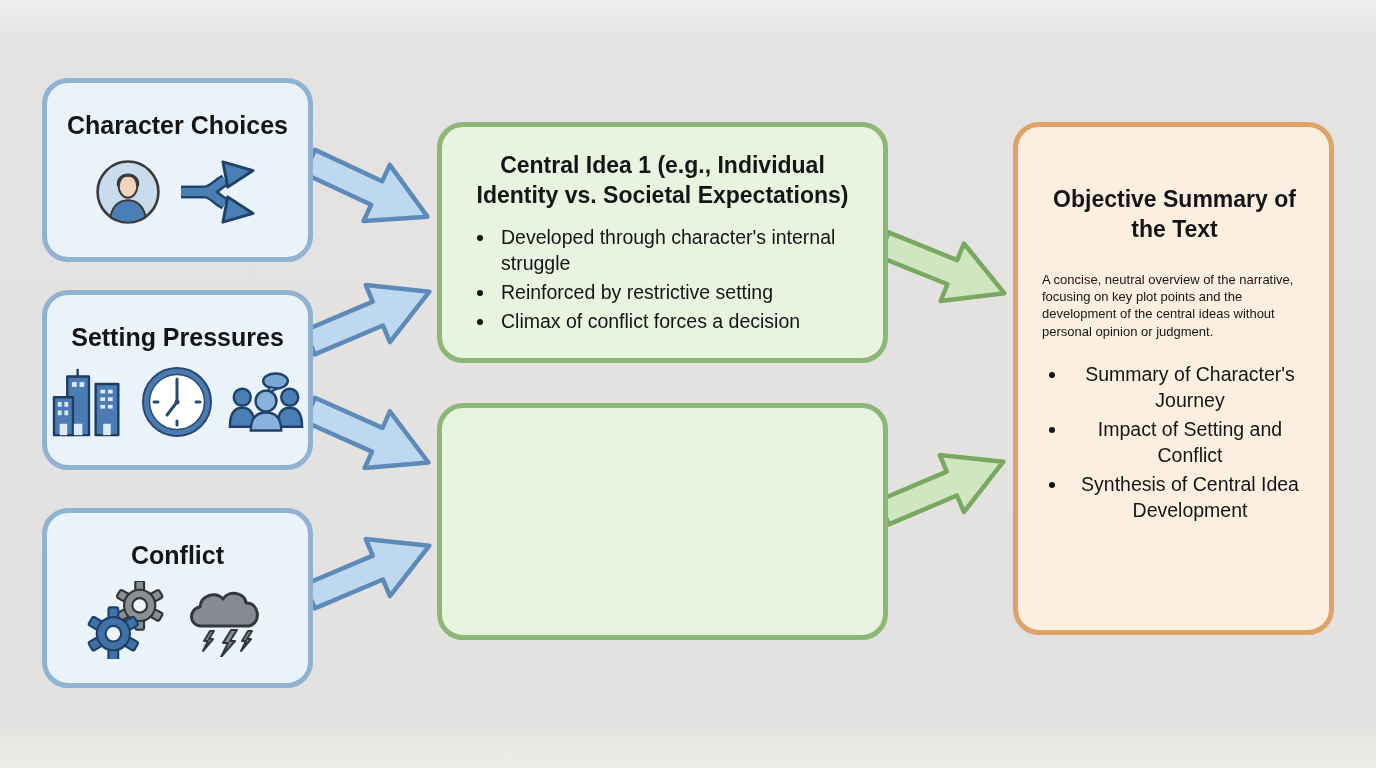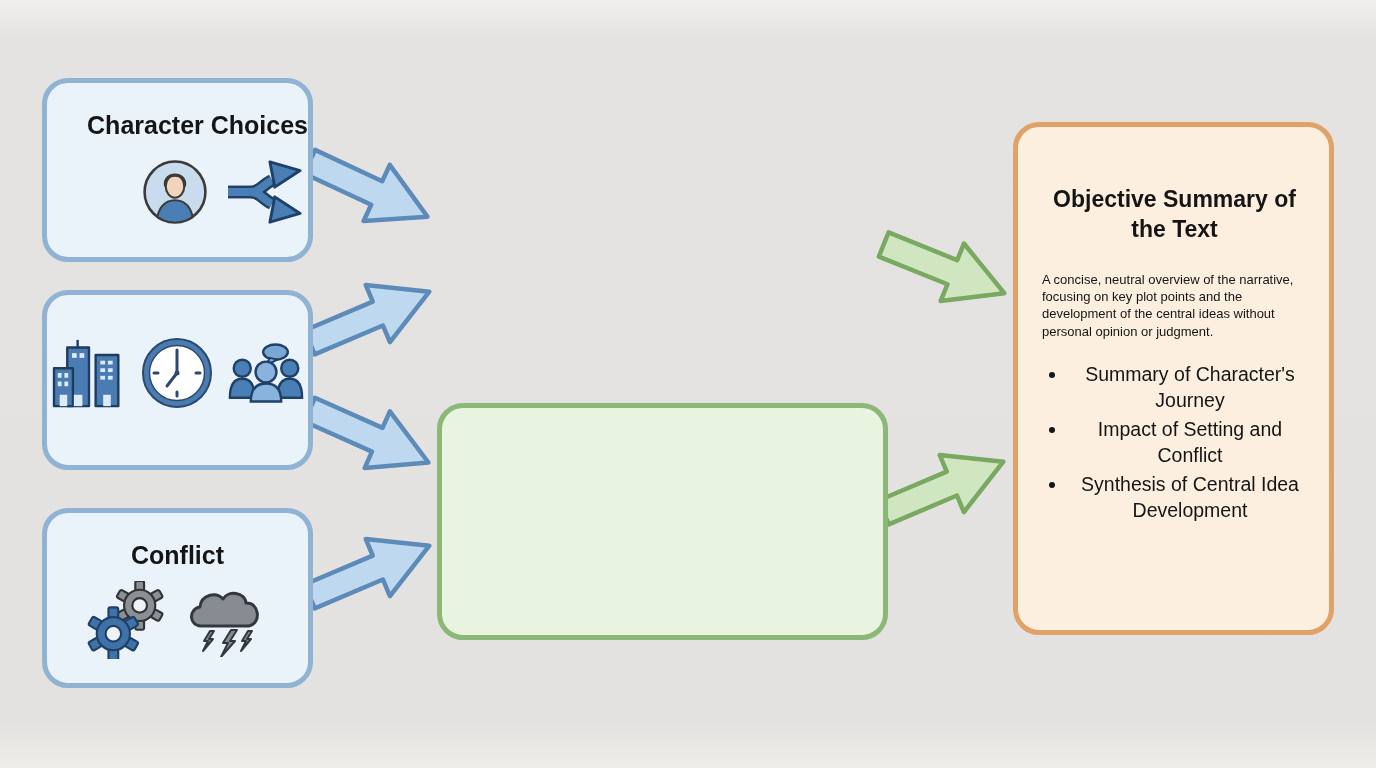--- a/index.html
+++ b/index.html
@@ -55,21 +55,21 @@
     <polygon points="4,27 78,27 78,9 134,40 78,71 78,53 4,53" fill="#bdd8ef" stroke="#5d8bb9" stroke-width="4.5" stroke-linejoin="round"></polygon>
   </svg>
 
   <svg class="arrow" style="left:880px;top:203px;transform:rotate(22deg);" width="140" height="80" viewBox="0 0 140 80">
     <polygon points="4,27 78,27 78,9 134,40 78,71 78,53 4,53" fill="#d0e6c0" stroke="#79a861" stroke-width="4.5" stroke-linejoin="round"></polygon>
   </svg>
   <svg class="arrow" style="left:880px;top:474px;transform:rotate(-23deg);" width="140" height="80" viewBox="0 0 140 80">
     <polygon points="4,27 78,27 78,9 134,40 78,71 78,53 4,53" fill="#d0e6c0" stroke="#79a861" stroke-width="4.5" stroke-linejoin="round"></polygon>
   </svg>
 
-  <div class="srcbox" id="src1" style="top:78px;height:184px;align-items:flex-end;">
+  <div class="srcbox" id="src1" style="top:78px;height:184px;">
     <div class="title">Character Choices</div>
     <div class="iconrow">
       <svg width="66" height="66" viewBox="0 0 64 64">
         <defs>
             <clipPath id="avclip">
               <circle cx="32" cy="32" r="28.5"></circle>
             </clipPath>
           </defs>
         <circle cx="32" cy="32" r="29.5" fill="#c9dcee" stroke="#3a3a3a" stroke-width="2.5"></circle>
         <g clip-path="url(#avclip)">
@@ -87,20 +87,21 @@
           <path d="M4 38 H27 C37 38 39 31 49 26"></path>
           <path d="M4 38 H27 C37 38 39 45 49 50"></path>
         </g>
         <polygon points="47,7 78,16 52,33" fill="#4a7fb5" stroke="#1f4068" stroke-width="3" stroke-linejoin="round"></polygon>
         <polygon points="47,69 78,60 52,43" fill="#4a7fb5" stroke="#1f4068" stroke-width="3" stroke-linejoin="round"></polygon>
       </svg>
     </div>
   </div>
 
   <div class="srcbox" id="src2" style="top:290px;height:180px;">
+    <div class="title">Setting Pressures</div>
     <div class="iconrow">
       <svg width="74" height="70" viewBox="0 0 78 74">
         <g fill="#4a7cb3" stroke="#1d3c5e" stroke-width="2.5" stroke-linejoin="round">
           <line x1="27" y1="10" x2="27" y2="2"></line>
           <rect x="16" y="10" width="23" height="62"></rect>
           <rect x="2" y="32" width="20" height="40"></rect>
           <rect x="46" y="18" width="24" height="54"></rect>
         </g>
         <g fill="#dcebf7">
           <rect x="21" y="16" width="5" height="5"></rect>
@@ -186,20 +187,28 @@
         <path d="M18 43 C6 43 5 26 17 24 C18 12 33 8 40 16 C45 7 62 9 63 20 C76 19 79 40 66 43 Z" fill="#878c93" stroke="#33383f" stroke-width="3" stroke-linejoin="round"></path>
         <g fill="#878c93" stroke="#33383f" stroke-width="2" stroke-linejoin="round">
           <path d="M27 48 L21 58 H25 L20 68 L30 56 H26 L31 48 Z"></path>
           <path d="M48 47 L40 60 H45 L38 74 L52 58 H47 L54 47 Z"></path>
           <path d="M65 48 L59 58 H63 L58 68 L68 56 H64 L69 48 Z"></path>
         </g>
       </svg>
     </div>
   </div>
 
+  <div class="ideabox" id="idea1" style="top:122px;height:241px;">
+    <div class="title">Central Idea 1 (e.g., Individual Identity vs. Societal Expectations)</div>
+    <ul class="bullets">
+      <li>Developed through character's internal struggle</li>
+      <li>Reinforced by restrictive setting</li>
+      <li>Climax of conflict forces a decision</li>
+    </ul>
+  </div>
 
   <div class="ideabox" id="idea2" style="top:403px;height:237px;">
   </div>
 
   <div class="sumbox">
     <div class="title">Objective Summary of the Text</div>
     <p class="desc">A concise, neutral overview of the narrative, focusing on key plot points and the development of the central ideas without personal opinion or judgment.</p>
     <ul class="bullets">
       <li>Summary of Character's Journey</li>
       <li>Impact of Setting and Conflict</li>

